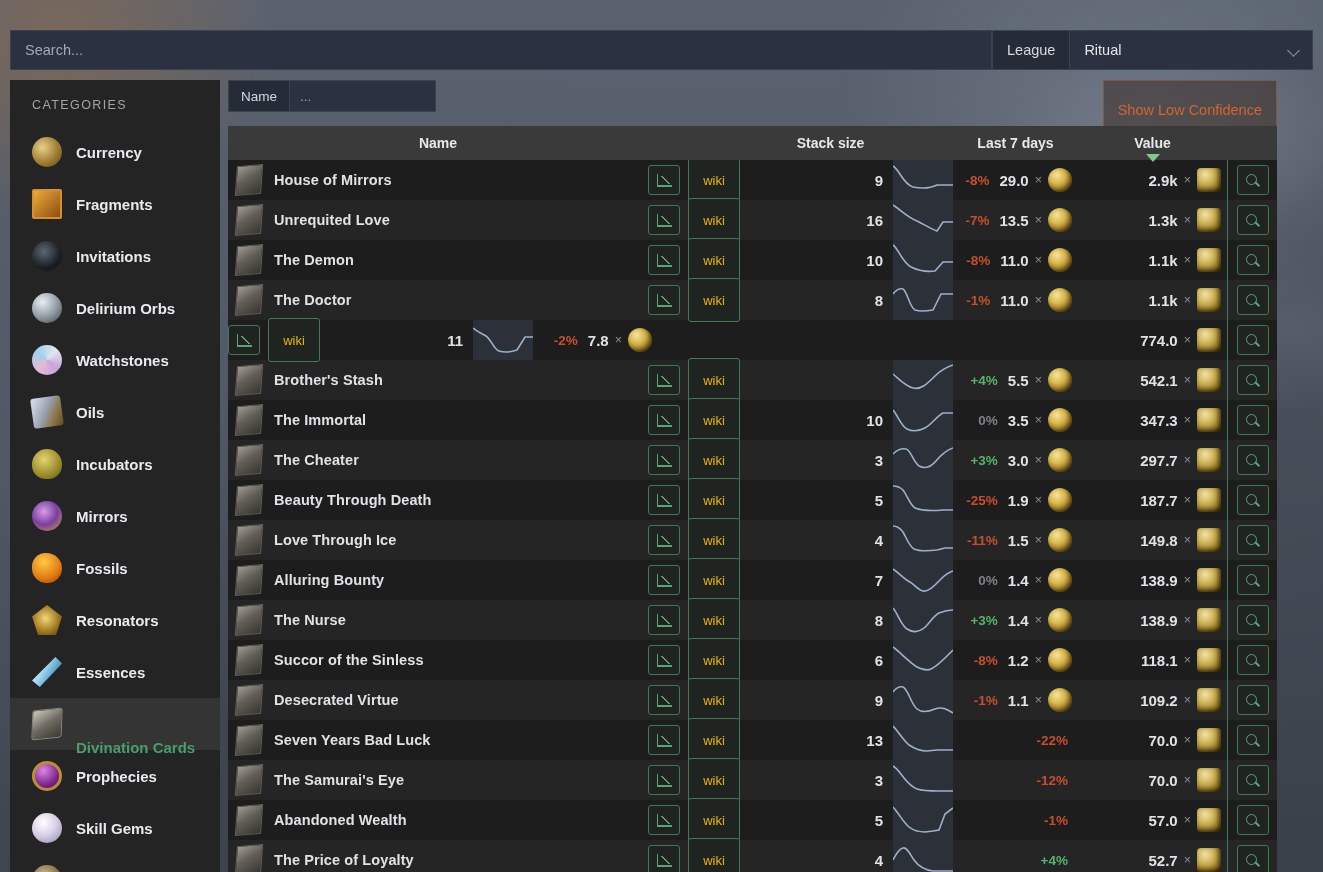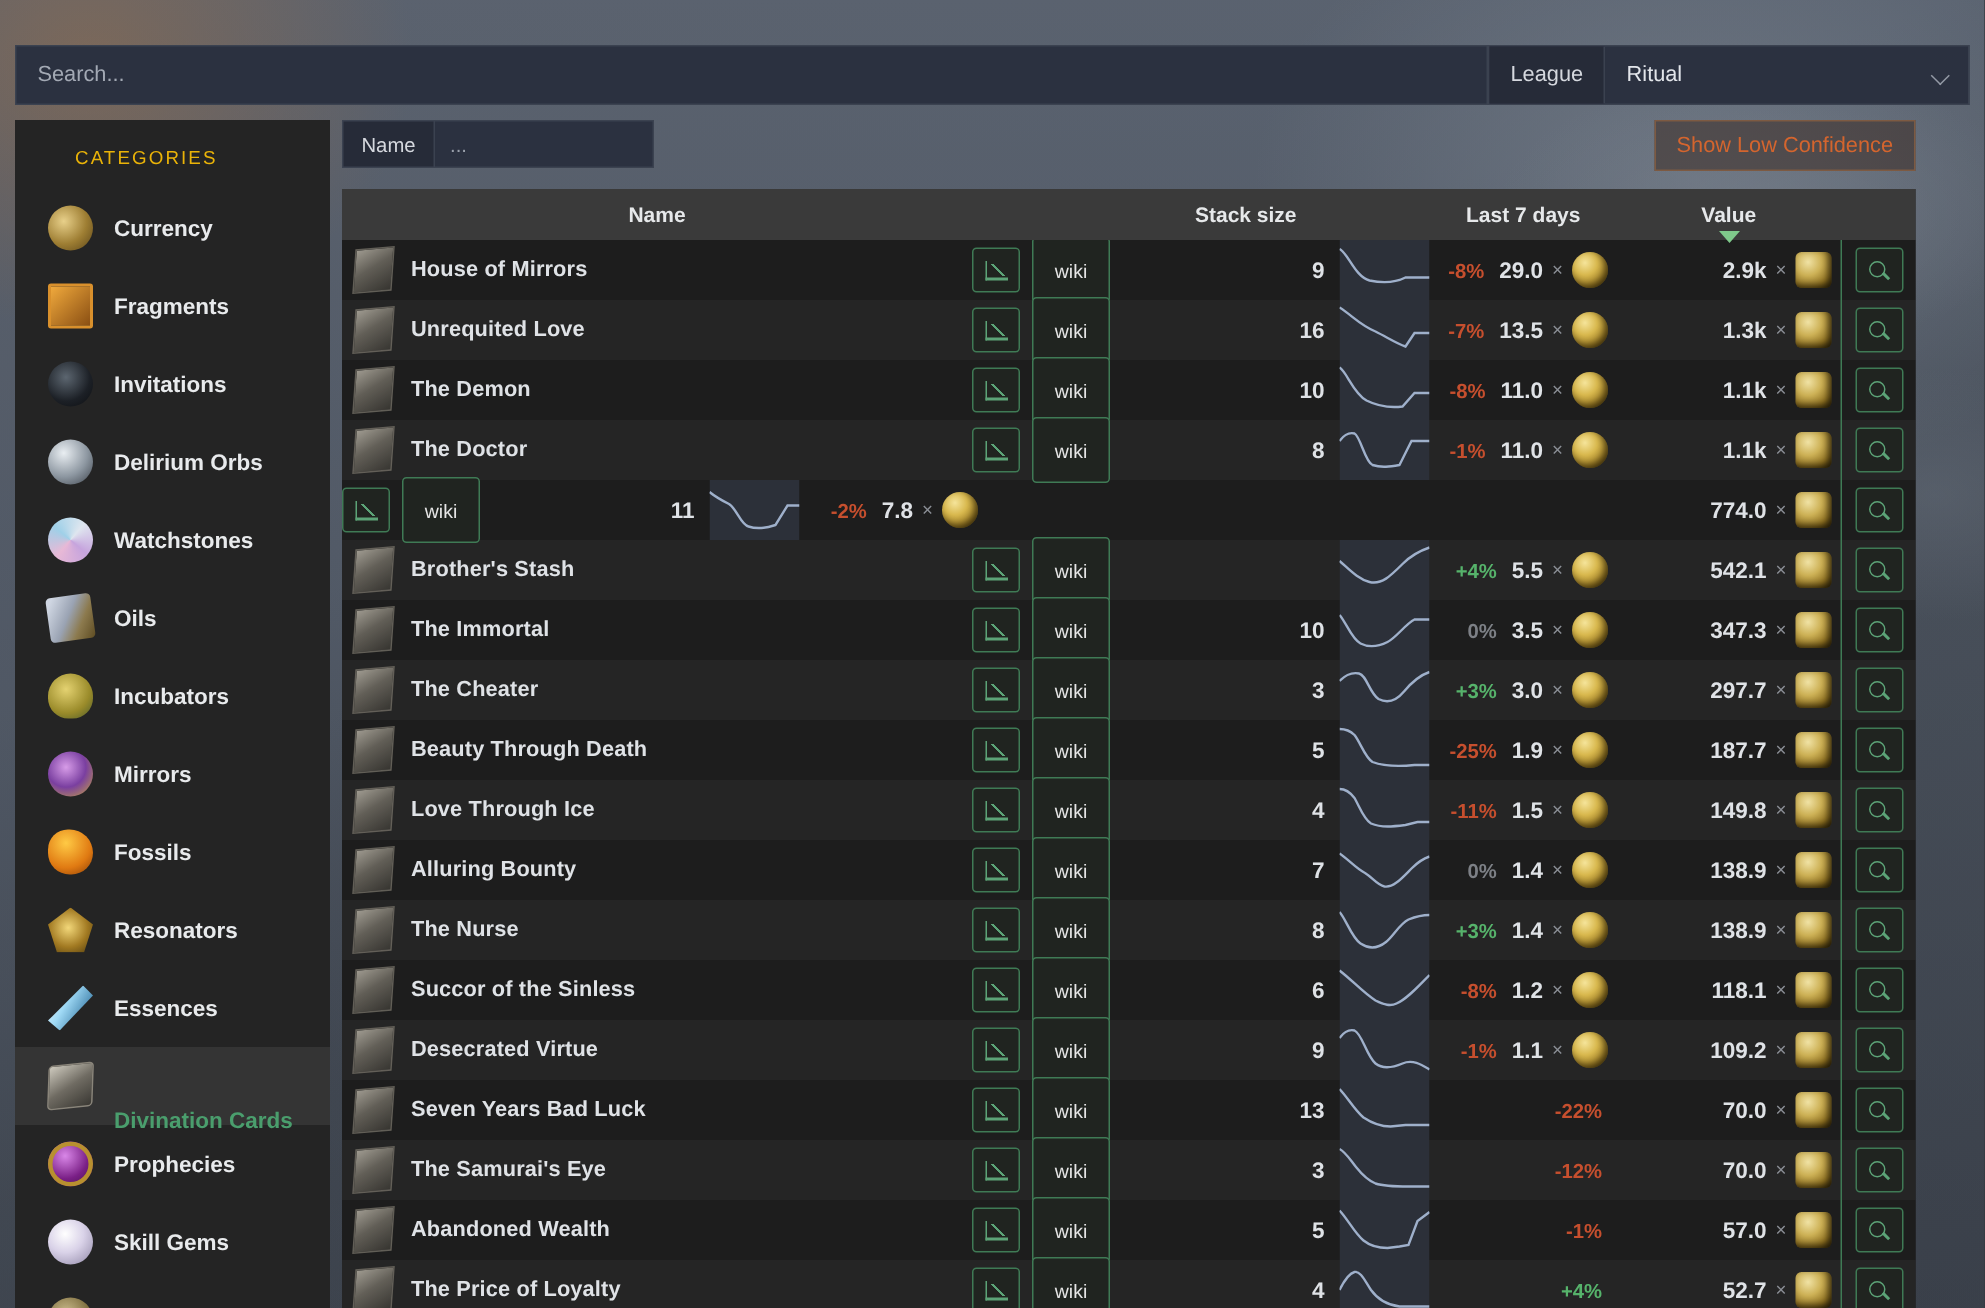--- a/index.html
+++ b/index.html
@@ -74,22 +74,22 @@
   }
 
   
   #sidebar {
     position: absolute; left: 10px; top: 80px; width: 210px; bottom: 0;
     background: #242424;
     overflow: hidden;
     z-index: 4;
   }
   #cat-title {
-    color: #eab308; font-size: 12.5px; letter-spacing: 1.4px;
-    padding: 18px 0 14px 22px; font-weight: 400; margin-left: 18px;
+    color: #a3a3a3; font-size: 12.5px; letter-spacing: 1.4px;
+    padding: 18px 0 14px 22px; font-weight: 400;
   }
   .cat-item {
     display: flex; align-items: center; gap: 14px;
     height: 52px; padding-left: 22px; cursor: pointer;
   }
   .cat-item.active { background: #343434; }
   .cat-label { font-size: 15px; font-weight: bold; color: #e8eaec; }
   .cat-item.active .cat-label { color: #4a9e6d; margin-top: 47px; }
   .cat-icon {
     width: 30px; height: 30px; flex: 0 0 30px;
@@ -129,21 +129,21 @@
     background: #2b3140; border: 1px solid #3b4250; border-left: none;
     color: #c9cdd4; font-size: 13.5px; padding: 0 10px; outline: none;
   }
   #filter-name-input::placeholder { color: #9aa0ab; }
 
   #low-conf-btn {
     position: absolute; right: 0; top: 0;
     background: rgba(58,42,34,.55);
     border: 1px solid #7d5a42;
     color: #d4652e;
-    font-size: 14.5px; padding: 8px 14px;
+    font-size: 14.5px; padding: 21px 14px;
     cursor: pointer; white-space: nowrap;
   }
 
   
   #table { margin-top: 14px; background: #1b1b1b; }
   #thead {
     display: flex; align-items: flex-start; height: 34px;
     background: #3a3a3a; color: #e6e8ea; font-size: 14px; font-weight: bold;
     position: relative;
   }
@@ -185,21 +185,21 @@
     border: 1px solid #3f7a55; border-radius: 3px;
     background: #202420;
     display: flex; align-items: center; justify-content: center;
     cursor: pointer;
   }
   .wiki-btn {
     width: 52px; height: 44px;
     border: 1px solid #3f7a55; border-radius: 3px;
     background: #202420;
     display: flex; align-items: center; justify-content: center;
-    color: #e5e5e5; font-size: 13px; cursor: pointer;
+    color: #eab308; font-size: 13px; cursor: pointer;
   }
   .chart-glyph { width: 15px; height: 13px; position: relative; }
   .chart-glyph::before {
     content:""; position:absolute; left:0; top:0; width:1.5px; height:13px; background:#5ca377;
   }
   .chart-glyph::after {
     content:""; position:absolute; left:0; bottom:0; width:15px; height:1.5px; background:#5ca377;
   }
   .chart-zig { position:absolute; left:3px; bottom:3px; width:11px; height:8px;
     background: linear-gradient(45deg, transparent 44%, #5ca377 44%, #5ca377 56%, transparent 56%); }

